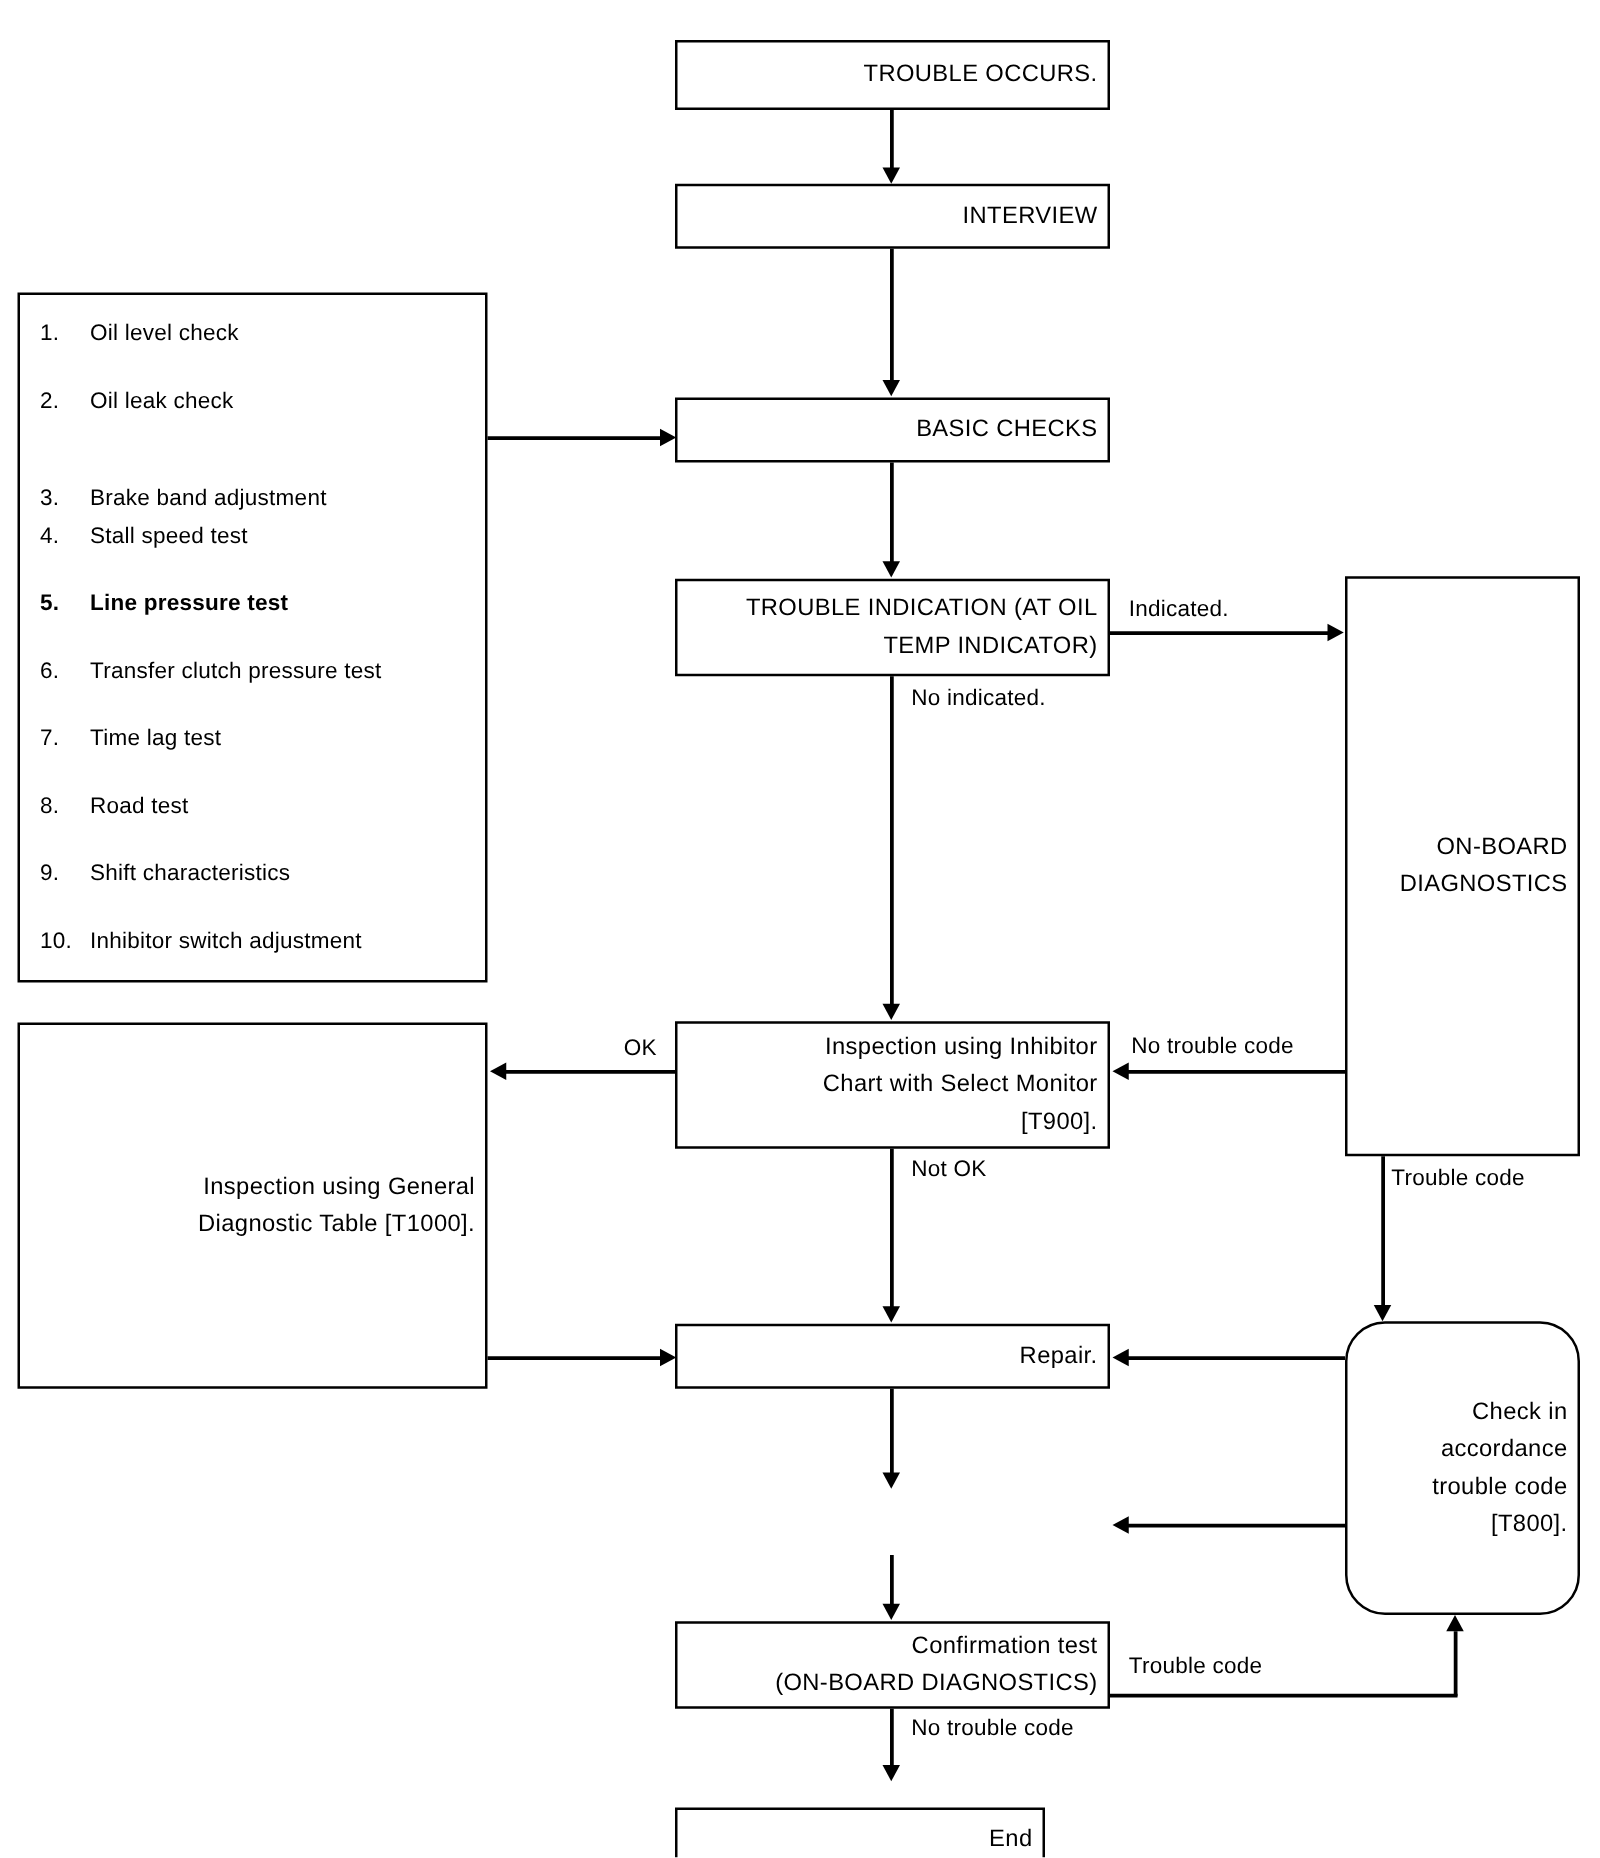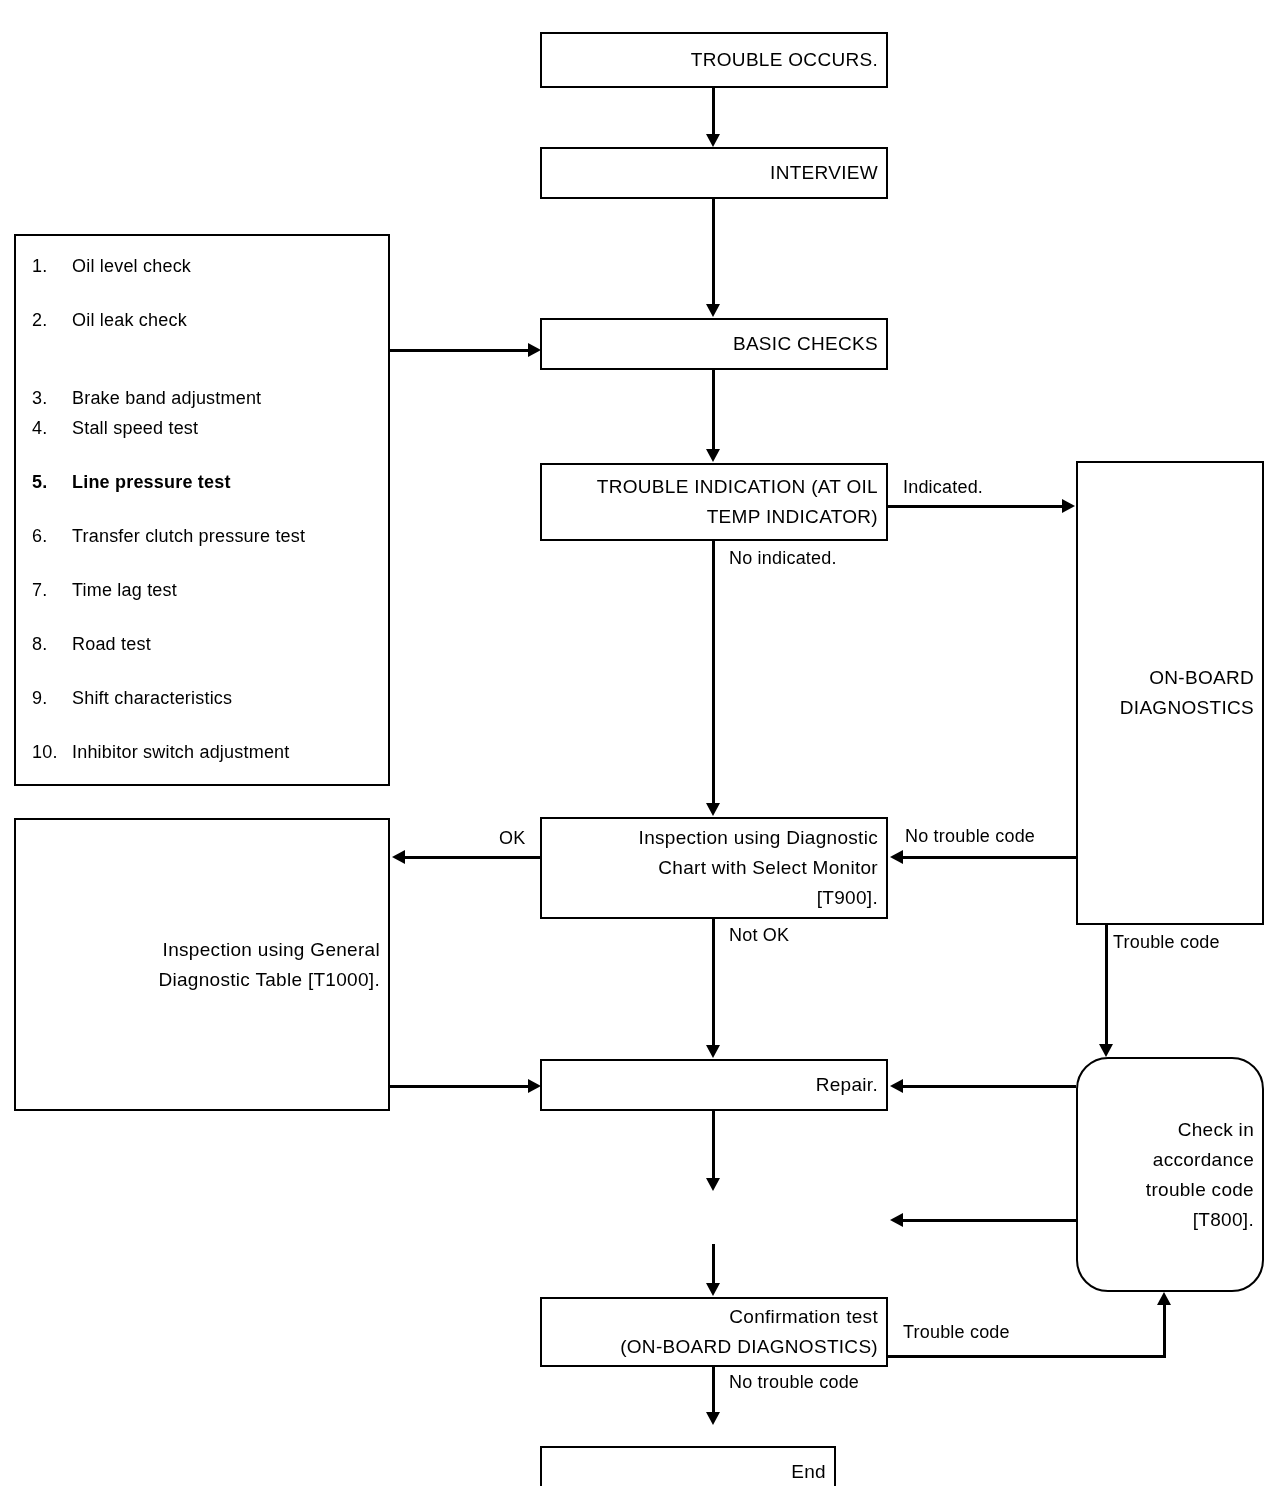--- a/index.html
+++ b/index.html
@@ -115,21 +115,21 @@
     <div class="txt">ON-BOARD
 DIAGNOSTICS</div>
   </div>
 
   <div class="box vmid" style="left:540px; top:463px; width:348px; height:78px;">
     <div class="txt">TROUBLE INDICATION (AT OIL
 TEMP INDICATOR)</div>
   </div>
 
   <div class="box vmid" style="left:540px; top:817px; width:348px; height:102px;">
-    <div class="txt">Inspection using Diagnostic
+    <div class="txt">Inspection using Inhibitor
 Chart with Select Monitor
 [T900].</div>
   </div>
 
   <div class="box vmid" style="left:14px; top:818px; width:376px; height:293px;">
     <div class="txt">Inspection using General
 Diagnostic Table [T1000].</div>
   </div>
 
   <div class="box vmid" style="left:1076px; top:1057px; width:188px; height:235px;border-radius:32px;">

